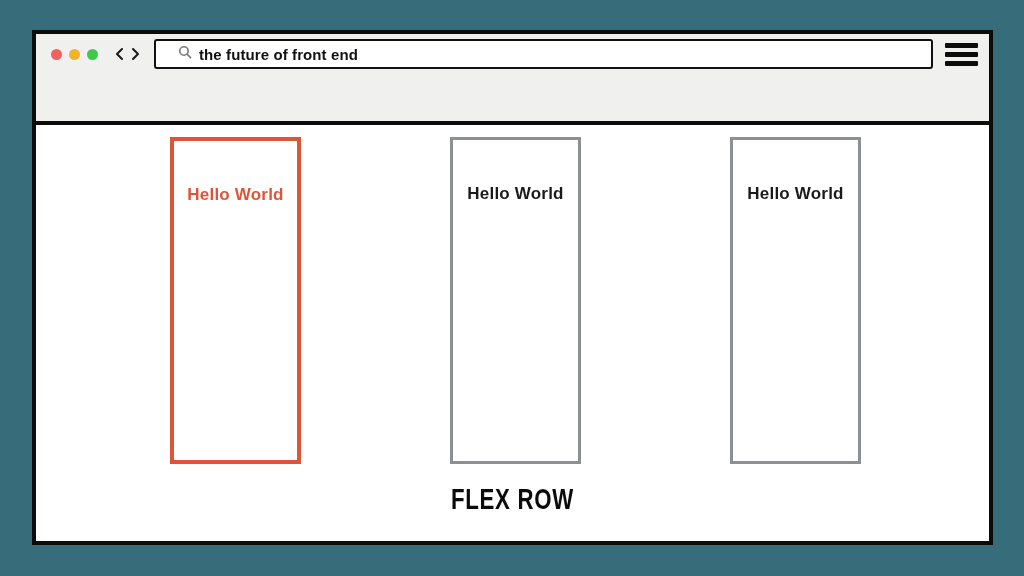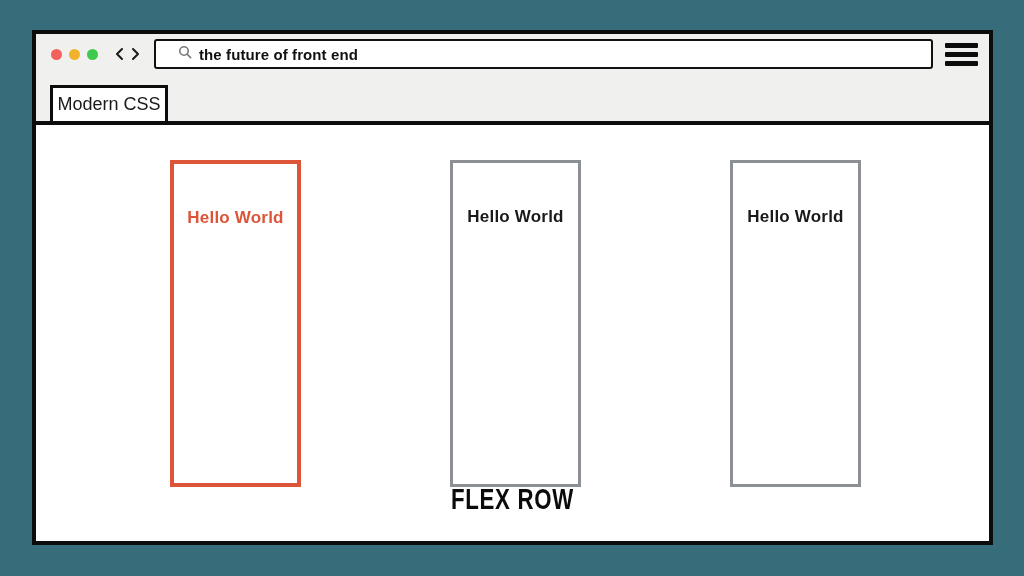--- a/index.html
+++ b/index.html
@@ -73,21 +73,21 @@
     display:flex; align-items:center; justify-content:center;
     font-size:18px; color:#1a1a1a;
   }
   
   .content{
     position:relative;
     height:416px;
     background:#ffffff;
   }
   .hello-box{
-    position:absolute; top:35px;
+    position:absolute; top:12px;
     width:131px; height:327px;
     display:flex; justify-content:center;
   }
   .hello-box .label{
     margin-top:44px;
     font-size:17px; font-weight:bold;
     letter-spacing:0.2px;
     white-space:nowrap;
   }
   .box-accent{
@@ -155,23 +155,20 @@
       </div>
 
       <div class="hamburger">
         <span></span>
         <span></span>
         <span></span>
       </div>
 
     </div>
 
-    <div class="tab">
-      <span>Modern CSS</span>
-    </div>
 
   </div>
 
   <div class="content">
 
     <div class="hello-box box-accent">
       <span class="label">Hello World</span>
     </div>
 
     <div class="hello-box box-plain-1">

